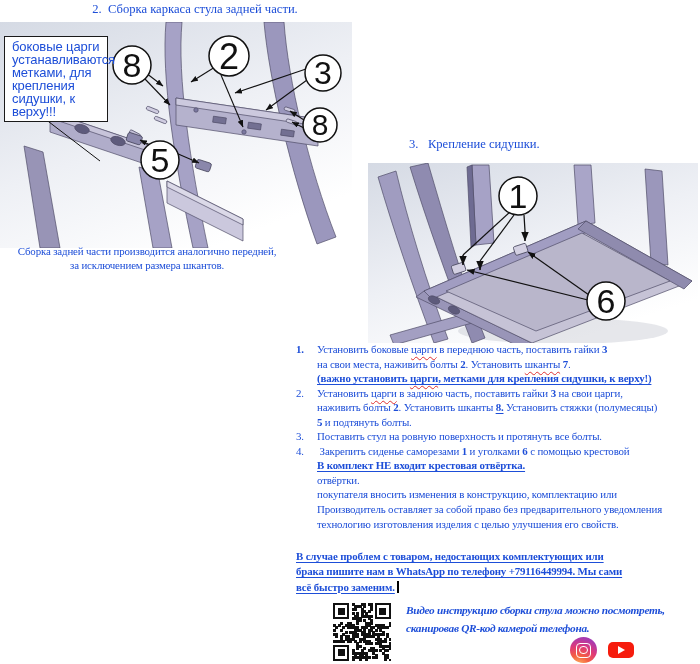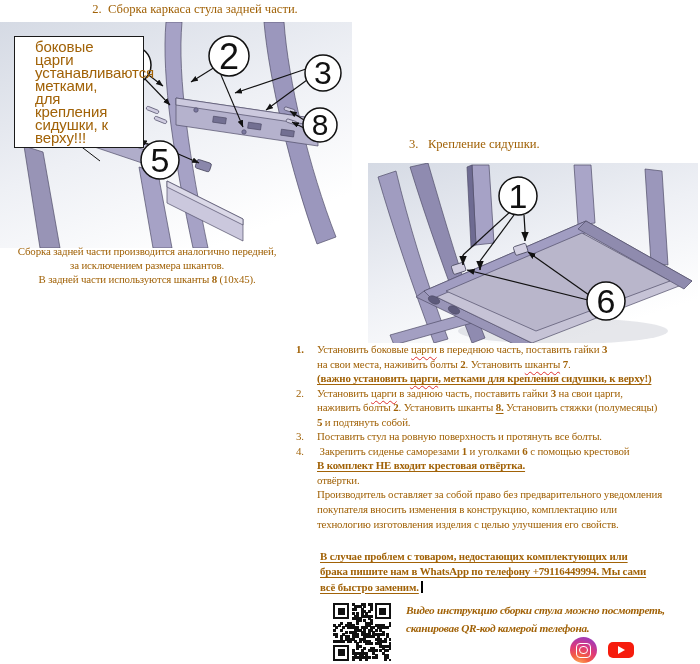--- a/index.html
+++ b/index.html
@@ -1,42 +1,42 @@
 <!DOCTYPE html>
 <html><head>
 <meta charset="utf-8">
 <style>
   html,body{margin:0;padding:0;background:#fff;}
   .page{position:relative;width:700px;height:664px;background:#fff;overflow:hidden;
-        font-family:"Liberation Serif",serif;color:#a16207;}
+        font-family:"Liberation Serif",serif;color:#1d4ed8;}
 
   .h2d{position:absolute;left:30px;top:2px;width:330px;text-align:center;font-size:12.6px;}
   .h3d{position:absolute;left:409px;top:137px;font-size:12.6px;}
 
   .dg2{position:absolute;left:0;top:22px;}
   .dg3{position:absolute;left:368px;top:163px;}
 
   .callout{position:absolute;left:4px;top:36px;width:88px;background:#fff;border:1.2px solid #1a1a1a;
-           padding:3px 20px;font-family:"Liberation Sans",sans-serif;font-size:15px;line-height:13px;
-           letter-spacing:-0.1px;margin-left:10px;}
+           padding:3px 7px;font-family:"Liberation Sans",sans-serif;font-size:13px;line-height:13px;
+           letter-spacing:-0.1px;}
 
   .cap{position:absolute;left:0;top:244px;width:294px;text-align:center;font-size:10.9px;
        letter-spacing:-0.15px;}
   .cap .rline{line-height:14.2px;}
 
   .steps{position:absolute;left:296px;top:342px;width:404px;font-size:10.9px;letter-spacing:-0.15px;}
   .step{display:flex;}
   .step-num{width:21px;flex:none;line-height:14.55px;}
   .rline{display:block;line-height:14.55px;white-space:nowrap;}
   .rb{font-weight:bold;}
   .ru{text-decoration:underline;text-decoration-thickness:1px;text-underline-offset:2px;}
   .rw{text-decoration:underline;text-decoration-style:wavy;text-decoration-color:#e03131;
       text-decoration-thickness:1px;text-underline-offset:2.5px;}
 
-  .contact{position:absolute;left:296px;top:549px;font-size:10.9px;letter-spacing:-0.15px;margin-left:24px;}
+  .contact{position:absolute;left:296px;top:549px;font-size:10.9px;letter-spacing:-0.15px;}
   .contact .rline{line-height:15.4px;}
   .cursor{display:inline-block;width:2.5px;height:12px;background:#000;margin-left:2px;vertical-align:-2px;}
 
   .qr{position:absolute;left:333px;top:603px;}
   .vid{position:absolute;left:406px;top:602px;font-weight:bold;font-size:11.3px;letter-spacing:-0.3px;font-style:italic;}
   .vid .rline{line-height:17.5px;}
 
   .ig-icon{position:absolute;left:570px;top:637px;width:27px;height:26px;border-radius:50%;
     background:radial-gradient(circle at 30% 115%, #fdc468 0%, #f56040 32%, #df3a78 58%, #a93ab0 82%, #8a3ab9 100%);
     display:flex;align-items:center;justify-content:center;}
@@ -120,21 +120,20 @@
       <text x="320" y="113" font-size="30">8</text>
       <text x="160" y="150" font-size="34">5</text>
     </g>
   </svg>
 
   <div class="callout">боковые царги устанавливаются метками, для крепления сидушки, к верху!!!</div>
 
   <div class="cap">
       <span class="rline"><span>Сборка задней части производится аналогично передней,</span></span>
       <span class="rline"><span>за исключением размера шкантов.</span></span>
-      <span class="rline"><span>В задней части используются шканты </span><span class="rb">8</span><span> (10x45).</span></span>
     </div>
 
   <div class="h3d">3.&nbsp;&nbsp; Крепление сидушки.</div>
 
   <svg class="dg3" width="330" height="180" viewBox="0 0 330 180">
     <defs>
       <linearGradient id="bg3" x1="0" y1="0" x2="0.6" y2="1">
         <stop offset="0" stop-color="#d5dae4"></stop>
           <stop offset="0.55" stop-color="#eef0f5"></stop>
           <stop offset="1" stop-color="#ffffff"></stop>
@@ -190,37 +189,37 @@
           <span class="rline"><span>Установить боковые </span><span class="rw">царги</span><span> в переднюю часть, поставить гайки </span><span class="rb">3</span></span>
           <span class="rline"><span>на свои места, наживить болты </span><span class="rb">2</span><span>. Установить </span><span class="rw">шканты</span><span> </span><span class="rb">7</span><span>.</span></span>
           <span class="rline"><span class="rb ru">(важно установить </span><span class="rb ru"><span class="rw">царги</span></span><span class="rb ru">, метками для крепления сидушки, к верху!)</span></span>
         </div>
       </div>
       <div class="step">
         <span class="step-num">2.</span>
         <div>
           <span class="rline"><span>Установить </span><span class="rw">царги</span><span> в заднюю часть, поставить гайки </span><span class="rb">3</span><span> на свои царги,</span></span>
           <span class="rline"><span>наживить болты </span><span class="rb">2</span><span>. Установить шканты </span><span class="rb ru">8.</span><span> Установить стяжки (полумесяцы)</span></span>
-          <span class="rline"><span class="rb">5</span><span> и подтянуть собой.</span></span>
+          <span class="rline"><span class="rb">5</span><span> и подтянуть болты.</span></span>
         </div>
       </div>
       <div class="step">
         <span class="step-num">3.</span>
         <div>
           <span class="rline"><span>Поставить стул на ровную поверхность и протянуть все болты.</span></span>
         </div>
       </div>
       <div class="step">
         <span class="step-num">4.</span>
         <div>
           <span class="rline"><span>&nbsp;Закрепить сиденье саморезами </span><span class="rb">1</span><span> и уголками </span><span class="rb">6</span><span> с помощью крестовой</span></span>
           <span class="rline"><span class="rb ru">В комплект НЕ входит крестовая отвёртка.</span></span>
           <span class="rline"><span>отвёртки.</span></span>
+          <span class="rline"><span>покупателя вносить изменения в конструкцию, комплектацию или</span></span>
           <span class="rline"><span>Производитель оставляет за собой право без предварительного уведомления</span></span>
-          <span class="rline"><span>покупателя вносить изменения в конструкцию, комплектацию или</span></span>
           <span class="rline"><span>технологию изготовления изделия с целью улучшения его свойств.</span></span>
         </div>
       </div>
     </div>
 
   <div class="contact">
       <span class="rline"><span class="rb ru">В случае проблем с товаром, недостающих комплектующих или</span></span>
       <span class="rline"><span class="rb ru">брака пишите нам в WhatsApp по телефону +79116449994. Мы сами</span></span>
       <span class="rline"><span class="rb ru">всё быстро заменим.</span><span class="cursor"></span></span>
     </div>

